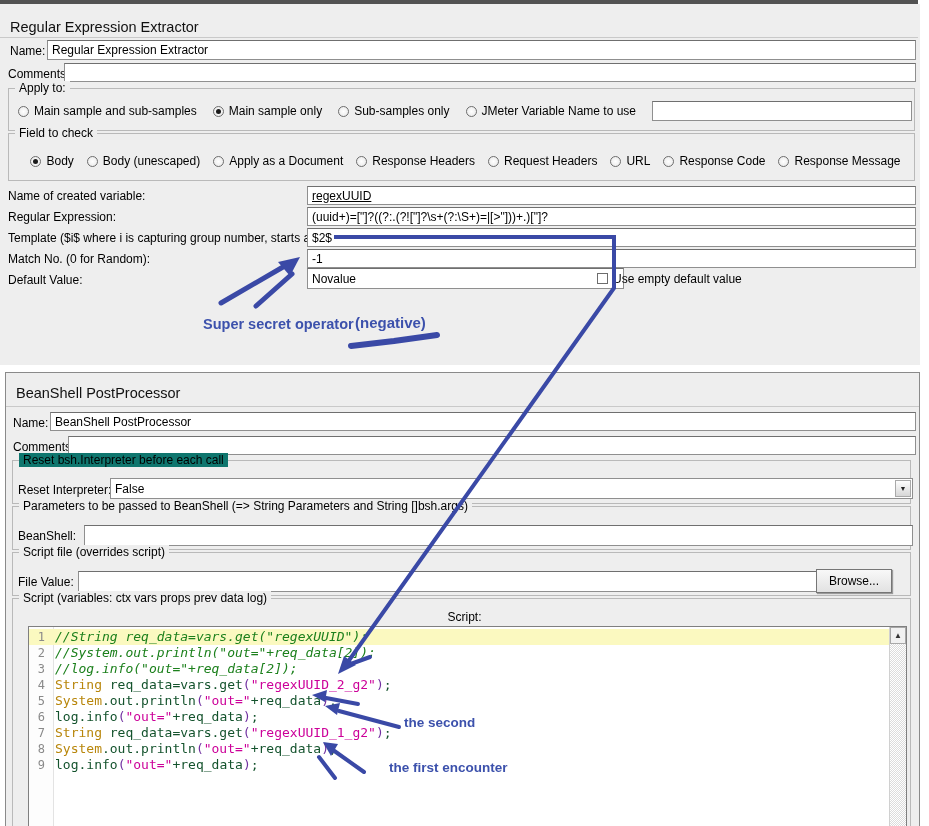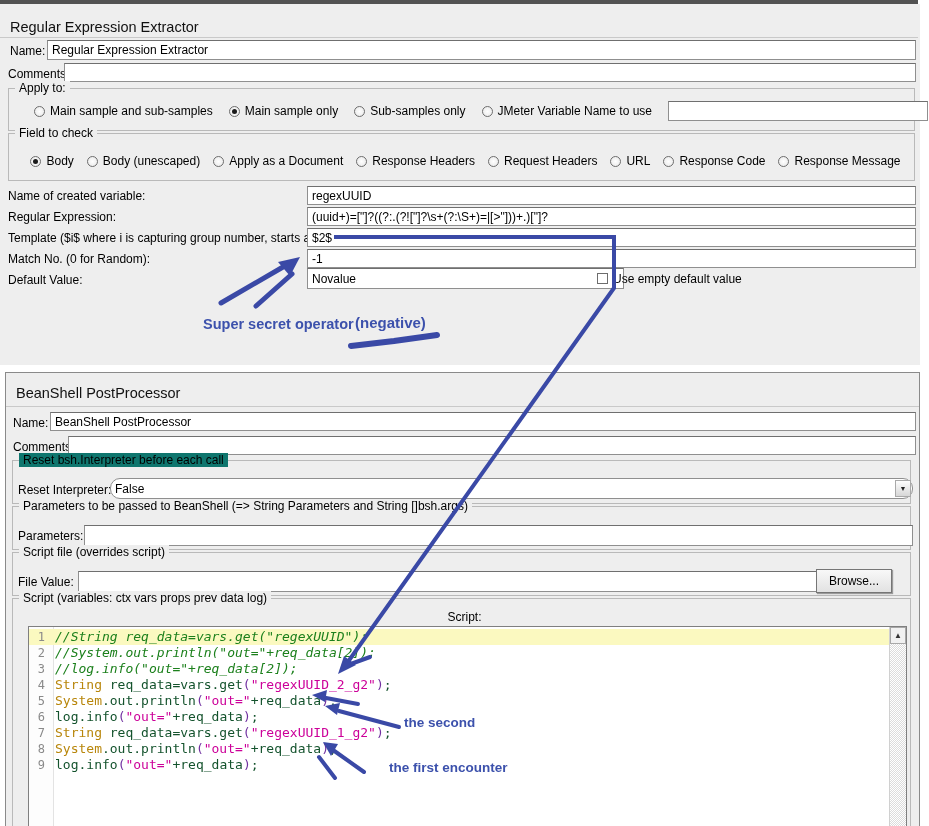--- a/index.html
+++ b/index.html
@@ -69,21 +69,21 @@
 
   <div class="lbl" style="left:10px; top:44px;">Name:</div>
   <input class="inp" style="left: 47px; top: 40px; width: 869px; height: 20px;" value="Regular Expression Extractor">
 
   <div class="lbl" style="left:8px; top:67px;">Comments:</div>
   <input class="inp" style="left: 64px; top: 63px; width: 852px; height: 19px;" value="">
 
   <div class="grp" style="left:8px; top:88px; width:907px; height:43px;">
     <span class="grp-legend">Apply to:</span>
   </div>
-  <div class="radrow" style="left:34px; top:100px; width:894px; height:22px; gap:16px;">
+  <div class="radrow" style="left:18px; top:100px; width:894px; height:22px; gap:16px;">
     <span class="radio">
       <span class="rdot"></span>
       <span class="rlabel">Main sample and sub-samples</span>
     </span>
     <span class="radio">
       <span class="rdot sel"></span>
       <span class="rlabel">Main sample only</span>
     </span>
     <span class="radio">
       <span class="rdot"></span>
@@ -128,21 +128,21 @@
       <span class="rdot"></span>
       <span class="rlabel">Response Code</span>
     </span>
     <span class="radio">
       <span class="rdot"></span>
       <span class="rlabel">Response Message</span>
     </span>
   </div>
 
   <div class="lbl" style="left:8px; top:189px;">Name of created variable:</div>
-  <input class="inp" style="left: 307px; top: 186px; width: 609px; height: 19px;" value="regexUUID">
+  <input class="inp" style="left: 307px; top: 186px; width: 609px; height: 19px; text-decoration: underline;" value="regexUUID">
 
   <div class="lbl" style="left:8px; top:210px;">Regular Expression:</div>
   <input class="inp" style="left: 307px; top: 207px; width: 609px; height: 19px;" value="(uuid+)=[&quot;]?((?:.(?![&quot;]?\s+(?:\S+)=|[&gt;&quot;]))+.)[&quot;]?">
 
   <div class="lbl" style="left:8px; top:231px;">Template ($i$ where i is capturing group number, starts at 1):</div>
   <input class="inp" style="left: 307px; top: 228px; width: 609px; height: 19px;" value="$2$">
 
   <div class="lbl" style="left:8px; top:252px;">Match No. (0 for Random):</div>
   <input class="inp" style="left: 307px; top: 249px; width: 609px; height: 19px;" value="-1">
 
@@ -159,29 +159,29 @@
   <div class="lbl" style="left:13px; top:416px;">Name:</div>
   <input class="inp" style="left: 50px; top: 412px; width: 866px; height: 19px;" value="BeanShell PostProcessor">
 
   <div class="lbl" style="left:13px; top:440px;">Comments:</div>
   <input class="inp" style="left: 68px; top: 436px; width: 848px; height: 19px;" value="">
 
   <div class="grp" style="left:12px; top:460px; width:899px; height:44px;">
     <span class="grp-legend" style="background:#0f766e;">Reset bsh.Interpreter before each call</span>
   </div>
   <div class="lbl" style="left:18px; top:483px;">Reset Interpreter:</div>
-  <div class="combo" style="left:110px; top:478px; width:803px; height:21px;border-radius:10px;">
+  <div class="combo" style="left:110px; top:478px; width:803px; height:21px;">
     <span>False</span>
     <span class="combo-btn">▼</span>
   </div>
 
   <div class="grp" style="left:12px; top:506px; width:899px; height:44px;">
     <span class="grp-legend">Parameters to be passed to BeanShell (=&gt; String Parameters and String []bsh.args)</span>
   </div>
-  <div class="lbl" style="left:18px; top:529px;">Parameters:</div>
+  <div class="lbl" style="left:18px; top:529px;">BeanShell:</div>
   <input class="inp" style="left: 84px; top: 525px; width: 829px; height: 21px;" value="">
 
   <div class="grp" style="left:12px; top:552px; width:899px; height:44px;">
     <span class="grp-legend">Script file (overrides script)</span>
   </div>
   <div class="lbl" style="left:18px; top:575px;">File Value:</div>
   <input class="inp" style="left: 78px; top: 571px; width: 752px; height: 21px;" value="">
   <button class="btn" style="left:816px; top:569px; width:76px; height:24px;">Browse...</button>
 
   <div class="grp" style="left:12px; top:598px; width:899px; height:232px;">

